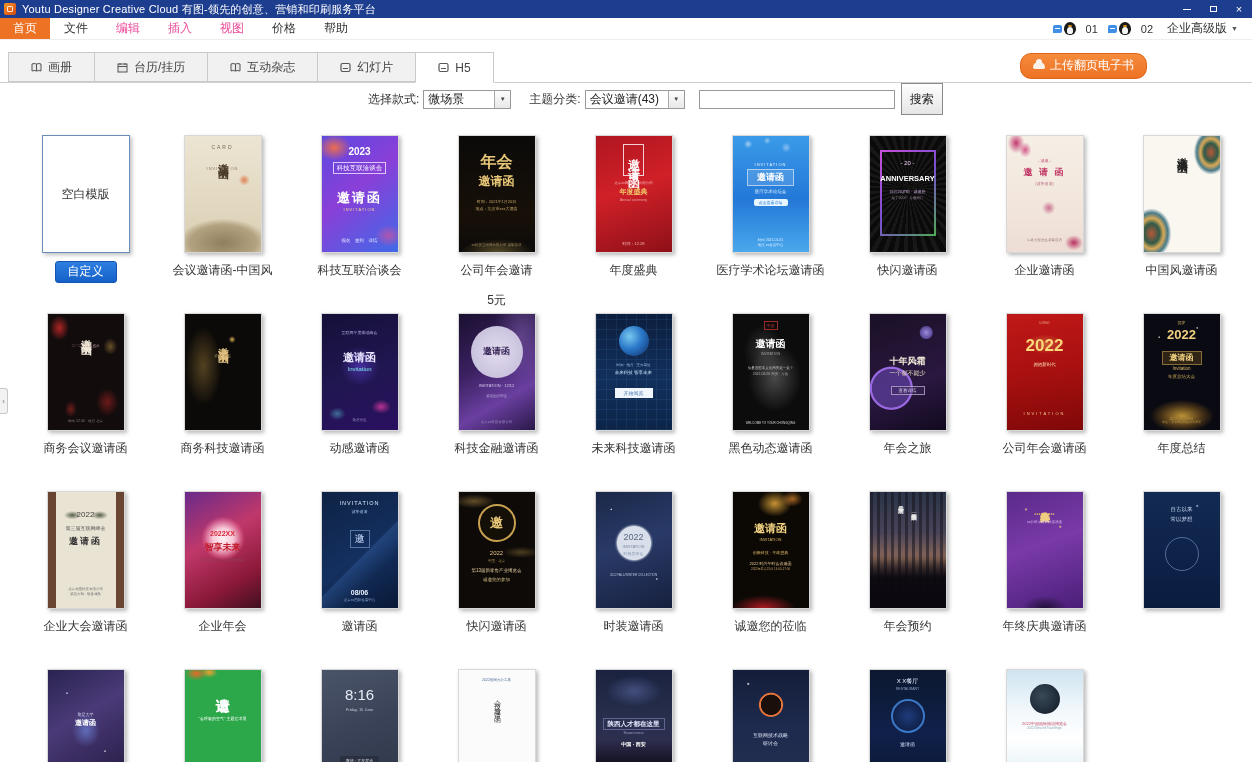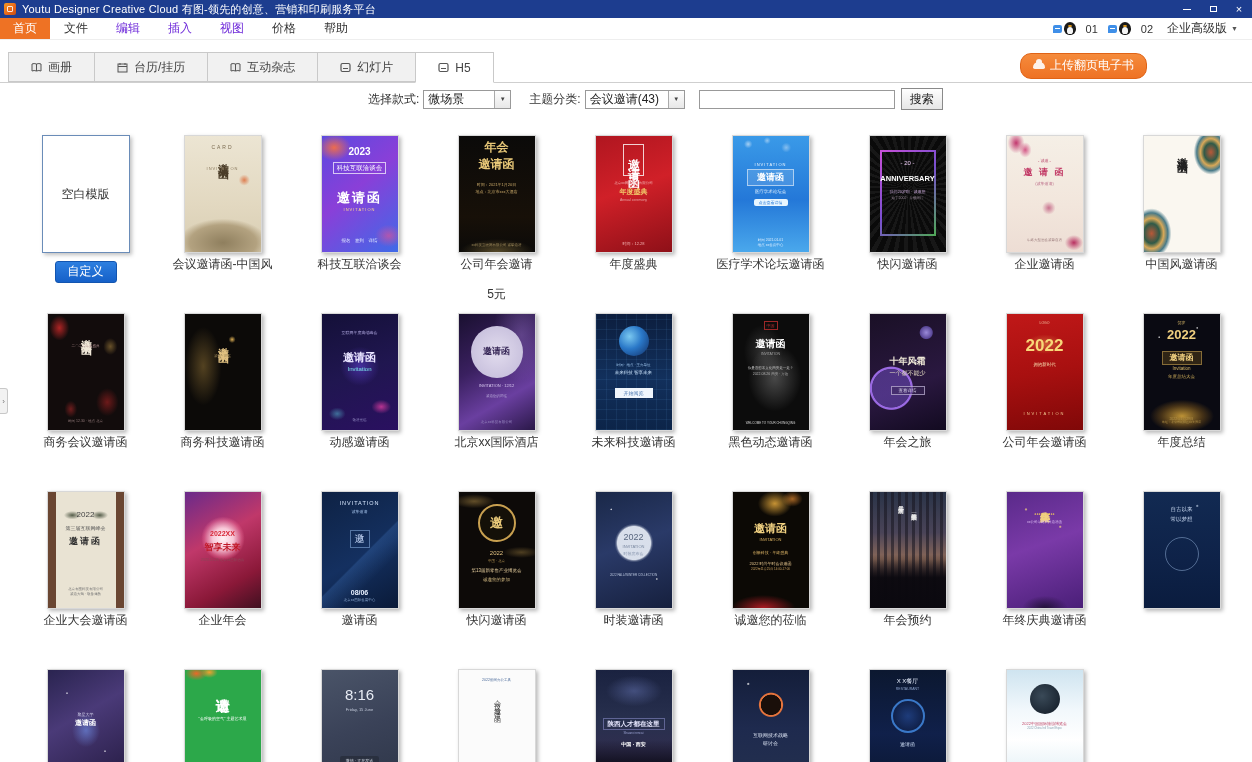--- a/index.html
+++ b/index.html
@@ -16,21 +16,21 @@
   .winbtns { margin-left:auto; display:flex; align-items:center; height:100%; }
   .winbtn { width:26px; height:100%; display:flex; align-items:center; justify-content:center; color:#fff; font-size:10px; cursor:pointer; }
   .ic-min { width:8px; height:1px; background:#fff; display:inline-block; }
   .ic-max { width:7px; height:6px; border:1px solid #fff; display:inline-block; position:relative; }
   .ic-close { font-size:11px; line-height:1; }
 
   
   .menubar { height:22px; background:#fff; border-bottom:1px solid #eee; display:flex; align-items:stretch; font-size:12px; }
   .menu-item { padding:0 14px; display:flex; align-items:center; color:#333; cursor:pointer; }
   .menu-item.active { background:#ee7224; color:#fff; padding:0 13px; }
-  .menu-item.dim { color:#6d28d9; }
+  .menu-item.dim { color:#ec4899; }
   .menubar-right { margin-left:auto; display:flex; align-items:center; gap:4px; padding-right:10px; }
   .qq { display:flex; align-items:center; gap:2px; margin-right:6px; }
   .qq-bubble { width:9px; height:8px; background:#3f8fe8; border-radius:2px 2px 2px 0; position:relative; }
   .qq-bubble::after{content:"";position:absolute;left:2px;top:3px;width:5px;height:1px;background:#fff;}
   .penguin { width:12px; height:13px; background:#1a1a1a; border-radius:50% 50% 45% 45%; position:relative; }
   .penguin::before{content:"";position:absolute;left:3px;top:5px;width:6px;height:7px;background:#f5f5f5;border-radius:50% 50% 40% 40%;}
   .penguin::after{content:"";position:absolute;left:4px;top:3px;width:4px;height:2px;background:#e8a01a;border-radius:50%;}
   .qq-num { font-size:11px; color:#333;padding-left:8px; }
   .plan { font-size:12px; color:#333; display:flex; align-items:center; gap:4px; cursor:pointer; padding:0 4px; }
   .plan .caret { font-size:7px; color:#555; }
@@ -53,31 +53,31 @@
   
   .filterbar { display:flex; align-items:center; margin:6px 0 0 368px; font-size:12px; color:#333; height:20px; }
   .flabel { margin-right:4px; }
   .dropdown { display:flex; align-items:center; border:1px solid #999; background:#fff; height:19px; width:88px; cursor:pointer; }
   .dropdown .dval { flex:1; padding:0 4px; font-size:12px; color:#222; white-space:nowrap; overflow:hidden; }
   .dropdown .darrow { width:16px; height:100%; background:linear-gradient(180deg,#fdfdfd,#e8e8e8); border-left:1px solid #aaa;
     display:flex; align-items:center; justify-content:center; font-size:6px; color:#444; }
   .dd2 { width:100px; margin-right:14px; }
   .dd1 { margin-right:18px; }
   .search-input { width:196px; height:19px; border:1px solid #999; margin-right:6px; font-size:12px; padding:0 4px; outline:none; }
-  .search-btn { height:22px; border:1px solid #8a8a8a; background:linear-gradient(180deg,#fefefe,#e6e6e6);
+  .search-btn { height:32px; border:1px solid #8a8a8a; background:linear-gradient(180deg,#fefefe,#e6e6e6);
     font-size:12px; color:#222; padding:0 8px; cursor:pointer; }
 
   
   .grid { margin-top:26px; padding-left:17px; display:grid; grid-template-columns:repeat(9,137px); }
   .cell { height:178px; display:flex; flex-direction:column; align-items:center; }
   .thumb { width:78px; height:118px; display:flex; flex-direction:column; align-items:center; position:relative;
     overflow:hidden; border:1px solid #d8d8d8; box-shadow:2px 2px 4px rgba(0,0,0,.28); cursor:pointer; flex:none; }
   .tl { text-align:center; line-height:1.25; white-space:nowrap; z-index:1; }
   .frame { position:absolute; border:2px solid; border-image-slice:1; z-index:0; }
-  .lab { margin-top:3px; font-size:12px; color:#333; white-space:nowrap; }
+  .lab { margin-top:9px; font-size:12px; color:#333; white-space:nowrap; }
   .price { margin-top:13px; font-size:12px; color:#333; }
   .blank-box { width:88px; height:118px; background:#fff; border:1px solid #6a8cb8; box-shadow:2px 2px 4px rgba(0,0,0,.25);
     display:flex; align-items:center; justify-content:center; font-size:12px; color:#333; cursor:pointer; }
   .custom-btn { margin-top:8px; background:linear-gradient(180deg,#2d7fe0,#1560c8); border:1px solid #1255b0;
     color:#fff; font-size:12px; padding:1px 12px 2px; border-radius:3px; cursor:pointer; }
 
   
   .left-handle { position:absolute; left:0; top:388px; width:8px; height:26px; background:#f2f2f2;
     border:1px solid #c8c8c8; border-left:none; border-radius:0 3px 3px 0; display:flex; align-items:center;
     justify-content:center; font-size:8px; color:#777; cursor:pointer; z-index:5; }
@@ -206,21 +206,21 @@
           <div class="tl" style="font-size: 10px; color: rgb(255, 255, 255); font-weight: bold; margin-top: 10px;">2023</div>
           <div class="tl" style="font-size: 6.5px; color: rgb(255, 255, 255); margin-top: 3px; border: 1px solid rgba(255, 255, 255, 0.7); padding: 1px 3px;">科技互联洽谈会</div>
           <div class="tl" style="font-size: 13px; color: rgb(255, 255, 255); font-weight: bold; letter-spacing: 2px; margin-top: 16px;">邀请函</div>
           <div class="tl" style="font-size: 4px; color: rgb(255, 216, 144); letter-spacing: 1px; margin-top: 1px;">INVITATION</div>
           <div class="tl" style="font-size: 4.5px; color: rgb(223, 232, 255); margin-bottom: 8px; margin-top: auto;">报名　签到　详情</div>
         </div>
         <div class="lab">科技互联洽谈会</div>
       </div>
       <div class="cell">
         <div class="thumb" style="background: radial-gradient(70% 16% at 50% 100%, rgba(200, 170, 90, 0.4), rgba(0, 0, 0, 0) 70%), linear-gradient(rgb(11, 10, 9) 0%, rgb(23, 16, 8) 70%, rgb(11, 10, 9) 100%);">
-          <div class="tl" style="font-size: 12px; color: rgb(232, 200, 120); font-weight: bold; margin-top: 4px;">年会</div>
+          <div class="tl" style="font-size: 16px; color: rgb(232, 200, 120); font-weight: bold; margin-top: 16px;">年会</div>
           <div class="tl" style="font-size: 12px; color: rgb(232, 200, 120); font-weight: bold; margin-top: 2px;">邀请函</div>
           <div class="tl" style="font-size: 4px; color: rgb(200, 168, 104); margin-top: 10px;">时间：2021年1月20日</div>
           <div class="tl" style="font-size: 4px; color: rgb(200, 168, 104); margin-top: 2px;">地点：北京市xxx大酒店</div>
           <div class="tl" style="font-size: 3.5px; color: rgb(154, 134, 88); margin-bottom: 5px; margin-top: auto;">xx科技互联网有限公司 诚挚邀请</div>
         </div>
         <div class="lab">公司年会邀请</div>
         <div class="price">5元</div>
       </div>
       <div class="cell">
         <div class="thumb" style="background: linear-gradient(160deg, rgb(176, 22, 32) 0%, rgb(208, 32, 40) 45%, rgb(142, 16, 24) 100%);">
@@ -292,21 +292,21 @@
         </div>
         <div class="lab">动感邀请函</div>
       </div>
       <div class="cell">
         <div class="thumb" style="background: radial-gradient(46px 76px at 82% 18%, rgba(200, 160, 255, 0.28), rgba(0, 0, 0, 0) 62%), linear-gradient(150deg, rgb(26, 16, 48) 0%, rgb(58, 32, 96) 40%, rgb(106, 63, 160) 70%, rgb(42, 24, 72) 100%);">
           <div class="tl" style="font-size: 9px; color: rgb(58, 42, 90); font-weight: bold; margin-top: 12px; background: radial-gradient(circle, rgb(226, 220, 238) 0%, rgb(192, 184, 216) 100%); border-radius: 50%; width: 52px; height: 52px; display: flex; align-items: center; justify-content: center; flex: 0 0 auto;">邀请函</div>
           <div class="tl" style="font-size: 4px; color: rgb(216, 200, 240); margin-top: 5px;">INVITATION · 12/12</div>
           <div class="tl" style="font-size: 3.5px; color: rgb(184, 168, 216); margin-top: 6px;">诚邀您的莅临</div>
           <div class="tl" style="font-size: 3.5px; color: rgb(152, 136, 192); margin-bottom: 6px; margin-top: auto;">北京xx科技有限公司</div>
         </div>
-        <div class="lab">北京xx国际酒店</div>
+        <div class="lab">科技金融邀请函</div>
       </div>
       <div class="cell">
         <div class="thumb" style="background: repeating-linear-gradient(90deg, rgba(80, 140, 200, 0.12) 0px, rgba(80, 140, 200, 0.12) 1px, rgba(0, 0, 0, 0) 1px, rgba(0, 0, 0, 0) 10px), repeating-linear-gradient(0deg, rgba(80, 140, 200, 0.12) 0px, rgba(80, 140, 200, 0.12) 1px, rgba(0, 0, 0, 0) 1px, rgba(0, 0, 0, 0) 10px), linear-gradient(rgb(12, 30, 62) 0%, rgb(18, 48, 92) 55%, rgb(12, 36, 72) 100%);">
           <div class="tl" style="margin-top: 12px; background: radial-gradient(circle at 35% 35%, rgb(122, 200, 240) 0%, rgb(42, 120, 200) 45%, rgb(26, 72, 136) 80%); border-radius: 50%; width: 30px; height: 30px; display: flex; align-items: center; justify-content: center; flex: 0 0 auto;"></div>
           <div class="tl" style="font-size: 3.5px; color: rgb(154, 192, 232); margin-top: 7px;">时间 · 地点 · 主办单位</div>
           <div class="tl" style="font-size: 4.5px; color: rgb(200, 224, 248); margin-top: 3px;">未来科技 智享未来</div>
           <div class="tl" style="font-size: 5px; color: rgb(74, 120, 176); margin-top: 12px; background: rgb(240, 246, 252); padding: 2px 9px;">开始阅览</div>
         </div>
         <div class="lab">未来科技邀请函</div>
       </div>

